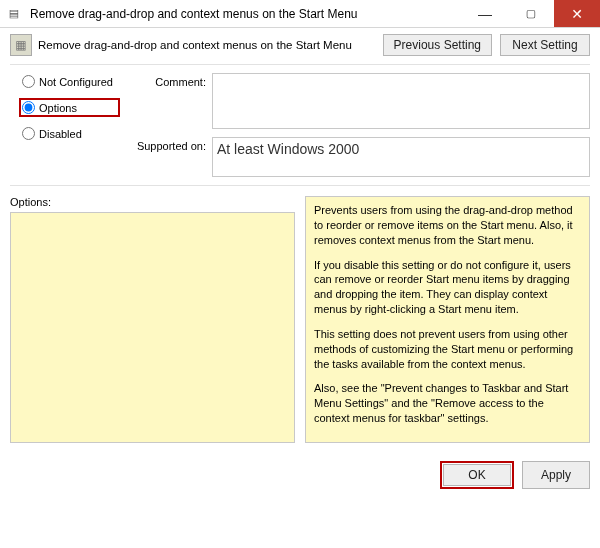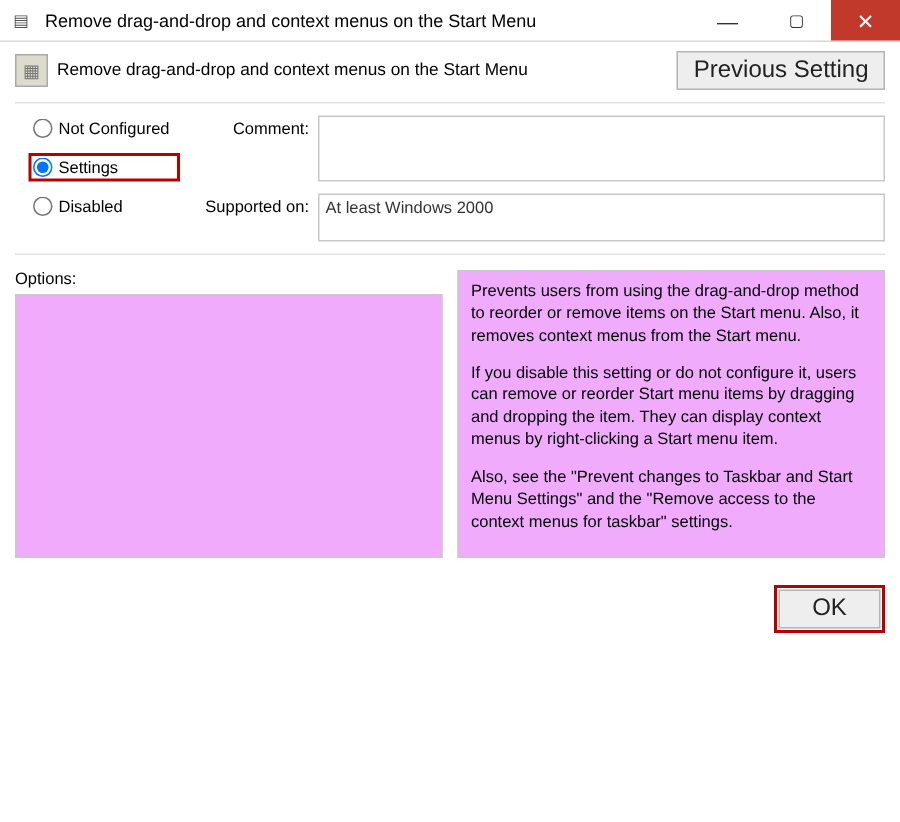--- a/index.html
+++ b/index.html
@@ -13,37 +13,37 @@
   .winbtn { width: 46px; display:flex; align-items:center; justify-content:center; font-family: Arial, sans-serif; }
   .winbtn.min { font-size: 14px; color:#333; }
   .winbtn.max { font-size: 11px; color:#333; }
   .winbtn.close { background:#c0392b; color:#fff; font-size:14px; }
 
   .content { padding: 6px 10px 10px 10px; }
   .headerrow { display:flex; align-items:center; gap:6px; }
   .headericon { width:22px; height:22px; background:#dcdccc; border:1px solid #aaa; display:flex; align-items:center; justify-content:center; font-size:12px; color:#777; }
   .headertext { flex:1; color:#000; font-size: 11.5px; }
   .navbtns { display:flex; gap:8px; margin-left:auto; }
-  button.push { background:#eee; border:1px solid #b5b5b5; padding: 3px 10px; min-width: 90px; color:#222; font-size:16px; cursor:pointer; }
+  button.push { background:#eee; border:1px solid #b5b5b5; padding: 3px 10px; min-width: 90px; color:#222; font-size:12px; cursor:pointer; }
 
   hr.sep { border:none; border-top:1px solid #e2e2e2; margin:8px 0; }
 
   .midgrid { display:grid; grid-template-columns: 110px 80px 1fr; column-gap:6px; row-gap:8px; align-items:start; }
   .radios { display:flex; flex-direction:column; gap:10px; padding-left:12px; padding-top:2px; }
   .radio { display:flex; align-items:center; gap:4px; color:#000; }
   .radio input { margin:0; }
   .radio.selected-wrap { border:2px solid #b80000; padding:1px 6px 1px 1px; margin-left:-3px; }
   .lbl { color:#000; text-align:right; padding-top:3px; }
-  textarea.flat { width:100%; border:1px solid #c8c8c8; background:#fff; color:#333; font-family:inherit; font-size:11px; padding:3px 4px; resize:none; overflow-y:scroll; }
+  textarea.flat { width:100%; border:1px solid #c8c8c8; background:#fff; color:#333; font-family:inherit; font-size:14px; padding:3px 4px; resize:none; overflow-y:scroll; }
   textarea.flat[readonly] { background:#fff; color:#333; }
 
   .split { display:flex; gap:10px; margin-top:10px; }
   .splitcol { flex:1; display:flex; flex-direction:column; }
   .splitlabel { color:#000; margin-bottom:4px; }
-  .panel { border:1px solid #c8c8c8; background:#f0abfc; flex:1; padding:6px 8px; overflow-y:auto; color:#000; line-height:1.35; }
+  .panel { border:1px solid #c8c8c8; background:#fef9c3; flex:1; padding:6px 8px; overflow-y:auto; color:#000; line-height:1.35; }
   .panelL { height: 285px; }
   .panelR { height: 285px; }
   .panelR p { margin: 0 0 10px 0; }
 
   .footer { display:flex; justify-content:flex-end; gap:8px; padding:8px 10px 10px; }
   .ok-wrap { border:2px solid #b80000; padding:1px; display:inline-block; }
   .footer button.push { min-width: 68px; padding:3px 0; }
 </style>
 </head>
 <body>
@@ -58,34 +58,35 @@
   </div>
 </div>
 
 <div class="content">
 
   <div class="headerrow">
     <div class="headericon">▦</div>
     <div class="headertext">Remove drag-and-drop and context menus on the Start Menu</div>
     <div class="navbtns">
       <button class="push">Previous Setting</button>
+      <button class="push">Next Setting</button>
     </div>
   </div>
 
   <hr class="sep">
 
   <div class="midgrid">
     <div class="radios" style="grid-row: span 2;">
       <label class="radio">
         <input type="radio" name="st" style="">
         <span>Not Configured</span>
       </label>
       <label class="radio selected-wrap">
         <input type="radio" name="st" checked="" style="">
-        <span>Settings</span>
+        <span>Options</span>
       </label>
       <label class="radio">
         <input type="radio" name="st" style="">
         <span>Disabled</span>
       </label>
     </div>
 
     <div class="lbl">Comment:</div>
     <textarea class="flat" rows="3" style=""></textarea>
 
@@ -97,24 +98,26 @@
 
   <div class="split">
     <div class="splitcol">
       <div class="splitlabel">Options:</div>
       <div class="panel panelL"></div>
     </div>
     <div class="splitcol">
       <div class="panel panelR">
         <p>Prevents users from using the drag-and-drop method to reorder or remove items on the Start menu. Also, it removes context menus from the Start menu.</p>
         <p>If you disable this setting or do not configure it, users can remove or reorder Start menu items by dragging and dropping the item. They can display context menus by right-clicking a Start menu item.</p>
+        <p>This setting does not prevent users from using other methods of customizing the Start menu or performing the tasks available from the context menus.</p>
         <p>Also, see the "Prevent changes to Taskbar and Start Menu Settings" and the "Remove access to the context menus for taskbar" settings.</p>
       </div>
     </div>
   </div>
 
 </div>
 
 <div class="footer">
   <span class="ok-wrap">
     <button class="push">OK</button>
   </span>
+  <button class="push">Apply</button>
 </div>
 
 </body></html>

